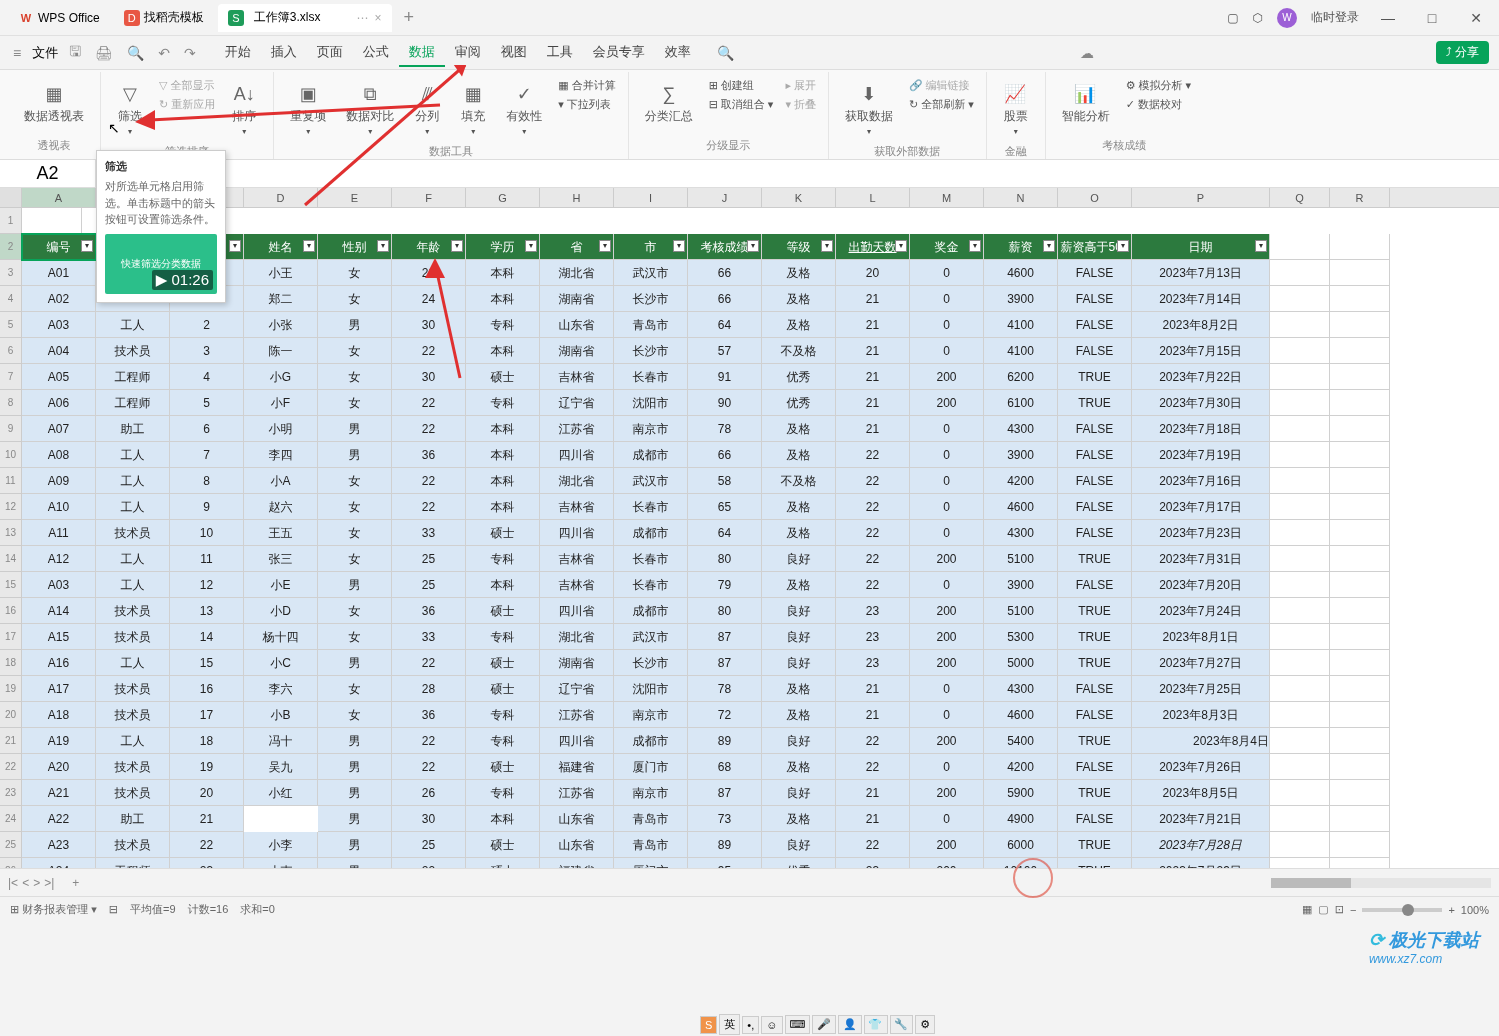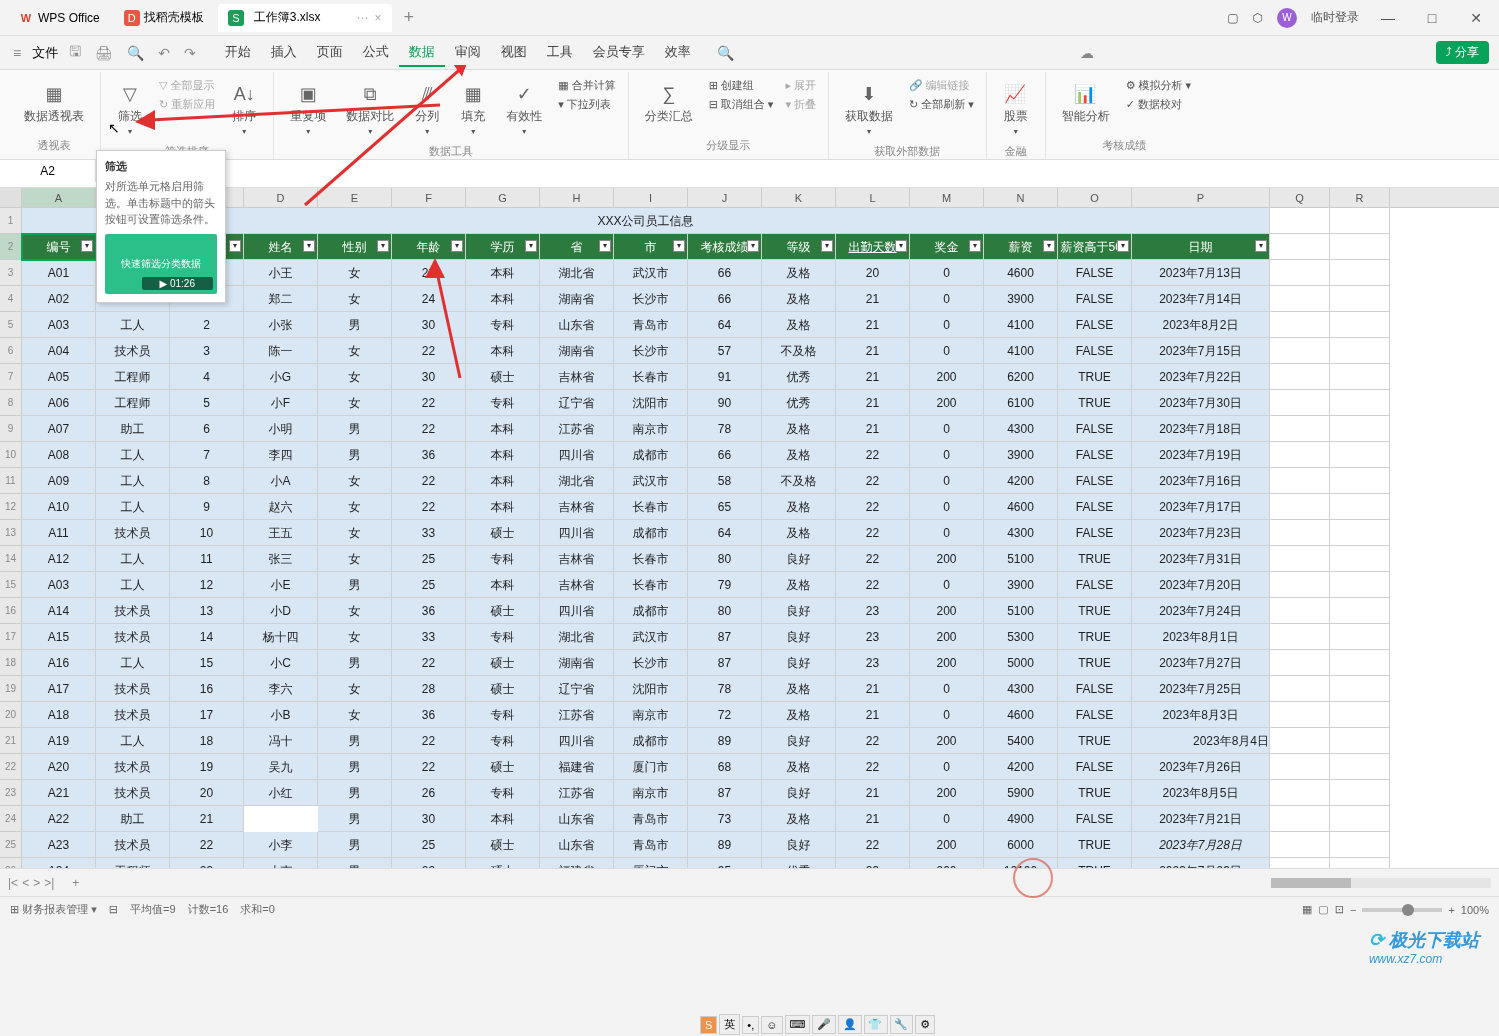--- a/index.html
+++ b/index.html
@@ -33,30 +33,30 @@
 .rgroup-body { display: flex; gap: 4px; flex:1; align-items:flex-start;}
 .rgroup-label { font-size: 11px; color: #888; margin-top: auto; padding:2px 0;}
 .rbtn { display: flex; flex-direction: column; align-items: center; padding: 4px 6px; font-size: 12px; color: #555; cursor: pointer; gap:2px; min-width:42px;}
 .rbtn-big { padding: 6px 8px;}
 .rbtn-icon { width: 24px; height: 24px; display:flex; align-items:center; justify-content:center; font-size:18px; color:#666;}
 .rbtn-sm { font-size:11px; padding:2px 4px; display:flex; align-items:center; gap:3px; color:#aaa; }
 .rbtn-sm.enabled { color:#555; }
 .rcol { display: flex; flex-direction: column; gap: 0px; justify-content:center;}
 
 
-.formulabar { height: 28px; background: #fff; display: flex; align-items: flex-start; border-bottom: 1px solid #ddd; font-size: 12px; }
+.formulabar { height: 28px; background: #fff; display: flex; align-items: center; border-bottom: 1px solid #ddd; font-size: 18px; }
 .namebox { width: 96px; border-right: 1px solid #ddd; text-align: center; padding:4px;}
 .fxarea { padding: 0 8px; display:flex; align-items:center; gap:10px;}
 
 
 .tooltip { position: absolute; left: 96px; top: 150px; width: 130px; background: #fff; border: 1px solid #ccc; box-shadow: 2px 2px 6px rgba(0,0,0,0.2); padding: 8px; font-size: 11px; z-index: 100; }
 .tooltip-title { font-weight: bold; margin-bottom: 4px; color:#333; }
 .tooltip-body { color: #666; line-height: 1.5; }
 .tooltip-video { margin-top:6px; background:#2bbf8a; height:60px; position:relative; border-radius:2px; display:flex; align-items:center; justify-content:center; color:#fff; font-size:10px;}
-.tooltip-time { position:absolute; bottom:4px; right:4px; background:rgba(0,0,0,0.5); padding:1px 18px; border-radius:2px; font-size:10px;}
+.tooltip-time { position:absolute; bottom:4px; right:4px; background:rgba(0,0,0,0.5); padding:1px 4px; border-radius:2px; font-size:15px;}
 
 
 .grid-wrap { position: relative; background: #fff; height: 680px; overflow: hidden; }
 .colheaders { display: flex; height: 20px; background: #e8e8e8; border-bottom: 1px solid #ccc; font-size: 11px; }
 .corner { width: 22px; background: #e0e0e0; border-right: 1px solid #ccc; }
 .ch { border-right: 1px solid #ccc; text-align: center; color: #555; line-height:20px;}
 .ch.sel { background:#c0d8c8; }
 .rows { }
 .row { display: flex; height: 26px; font-size: 12px; }
 .rh { width: 22px; background: #e8e8e8; border-right: 1px solid #ccc; border-bottom: 1px solid #ccc; text-align: center; color: #888; line-height:26px; font-size:10px;}
@@ -308,21 +308,20 @@
       <div class="ch" style="width: 74px;">M</div>
       <div class="ch" style="width: 74px;">N</div>
       <div class="ch" style="width: 74px;">O</div>
       <div class="ch" style="width: 138px;">P</div>
       <div class="ch" style="width: 60px;">Q</div>
       <div class="ch" style="width: 60px;">R</div>
     </div>
   <div class="rows" id="gridrows">
       <div class="row titlerow">
         <div class="rh">1</div>
-        <div class="cell" style="width: 1248px;">XXX公司员工信息</div>
         <div class="cell" style="background: rgb(255, 255, 255); width: 60px;"></div>
         <div class="cell" style="background: rgb(255, 255, 255); width: 60px;"></div>
       </div>
       <div class="row">
         <div class="rh sel">2</div>
         <div class="cell hdr activecell" style="width: 74px;">编号<div class="filter">▾</div></div>
         <div class="cell hdr" style="width: 74px;">职位<div class="filter">▾</div></div>
         <div class="cell hdr" style="width: 74px;">编号<div class="filter">▾</div></div>
         <div class="cell hdr" style="width: 74px;">姓名<div class="filter">▾</div></div>
         <div class="cell hdr" style="width: 74px;">性别<div class="filter">▾</div></div>

